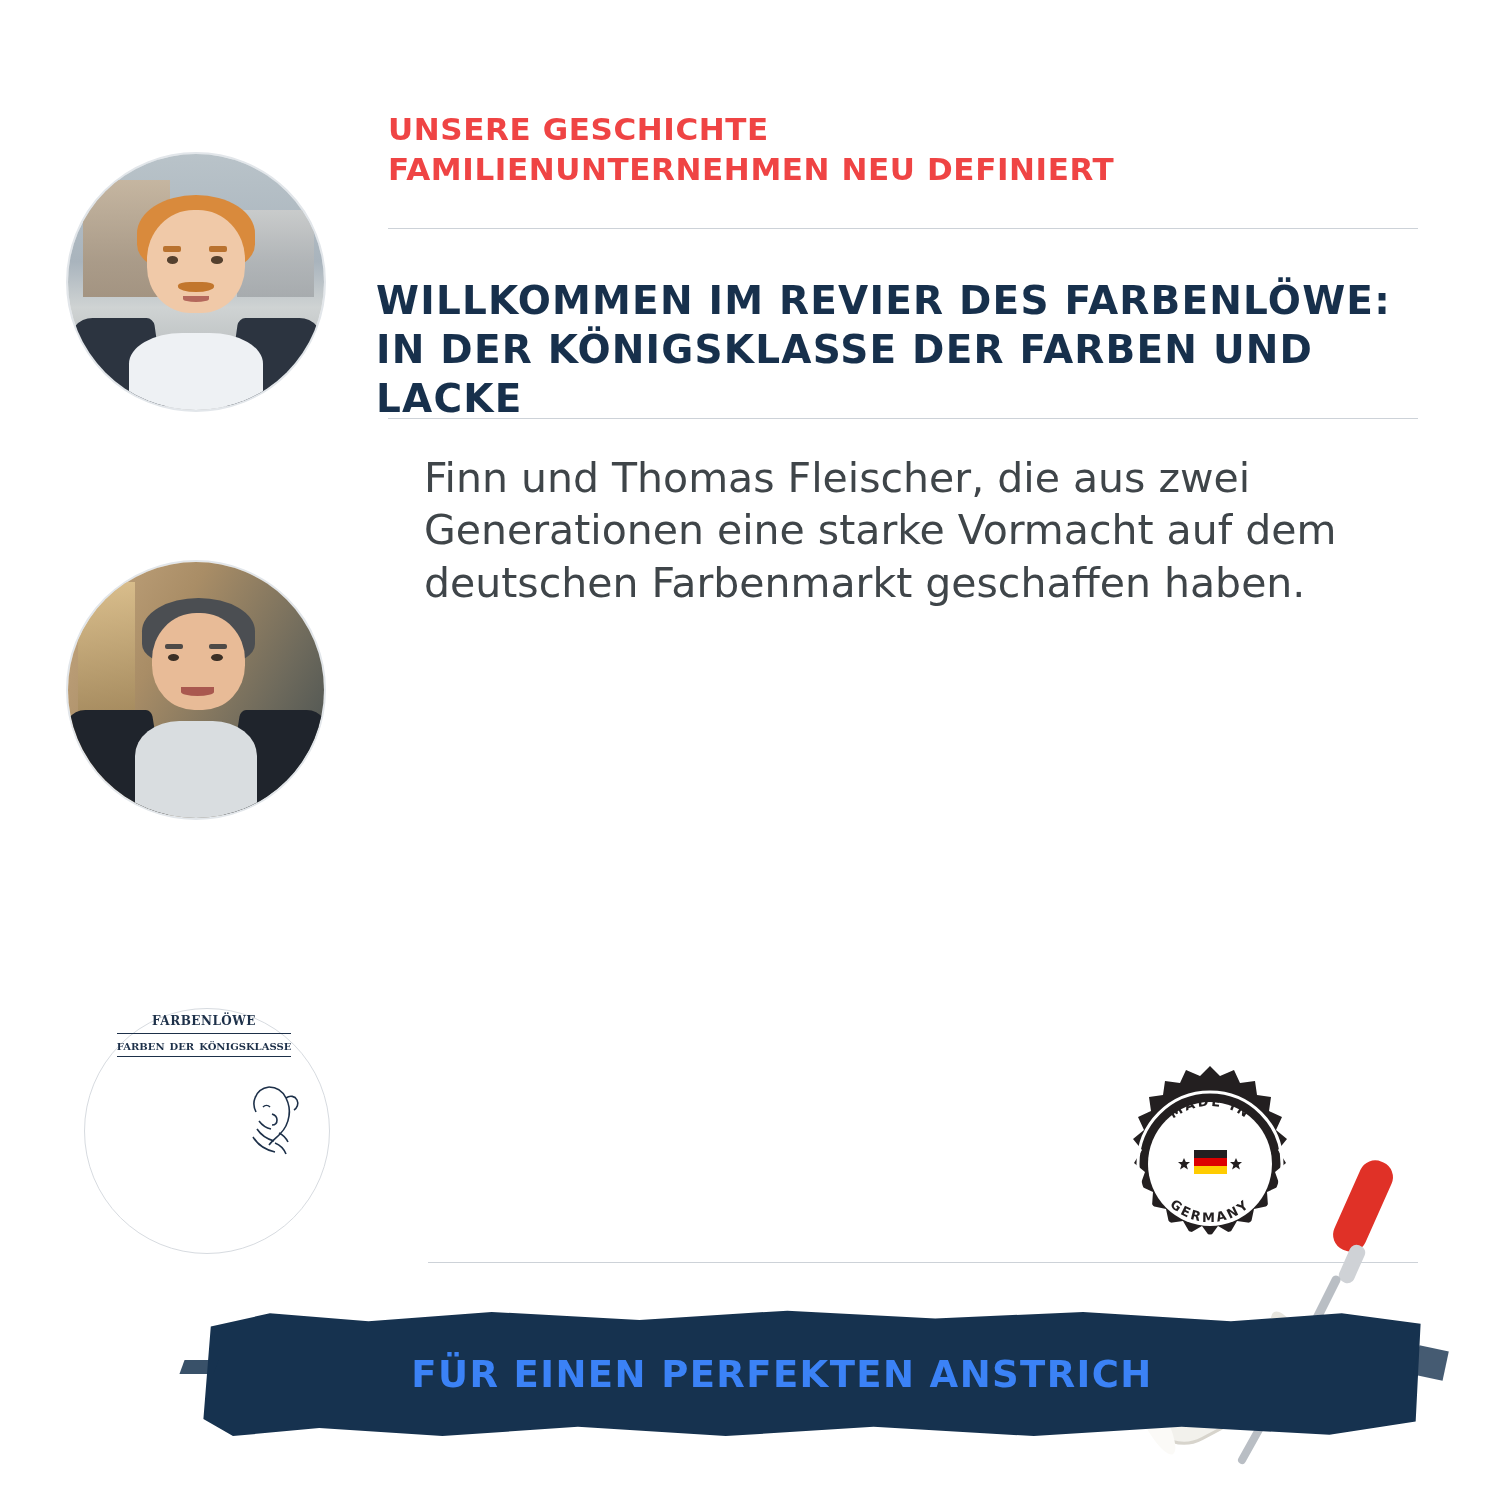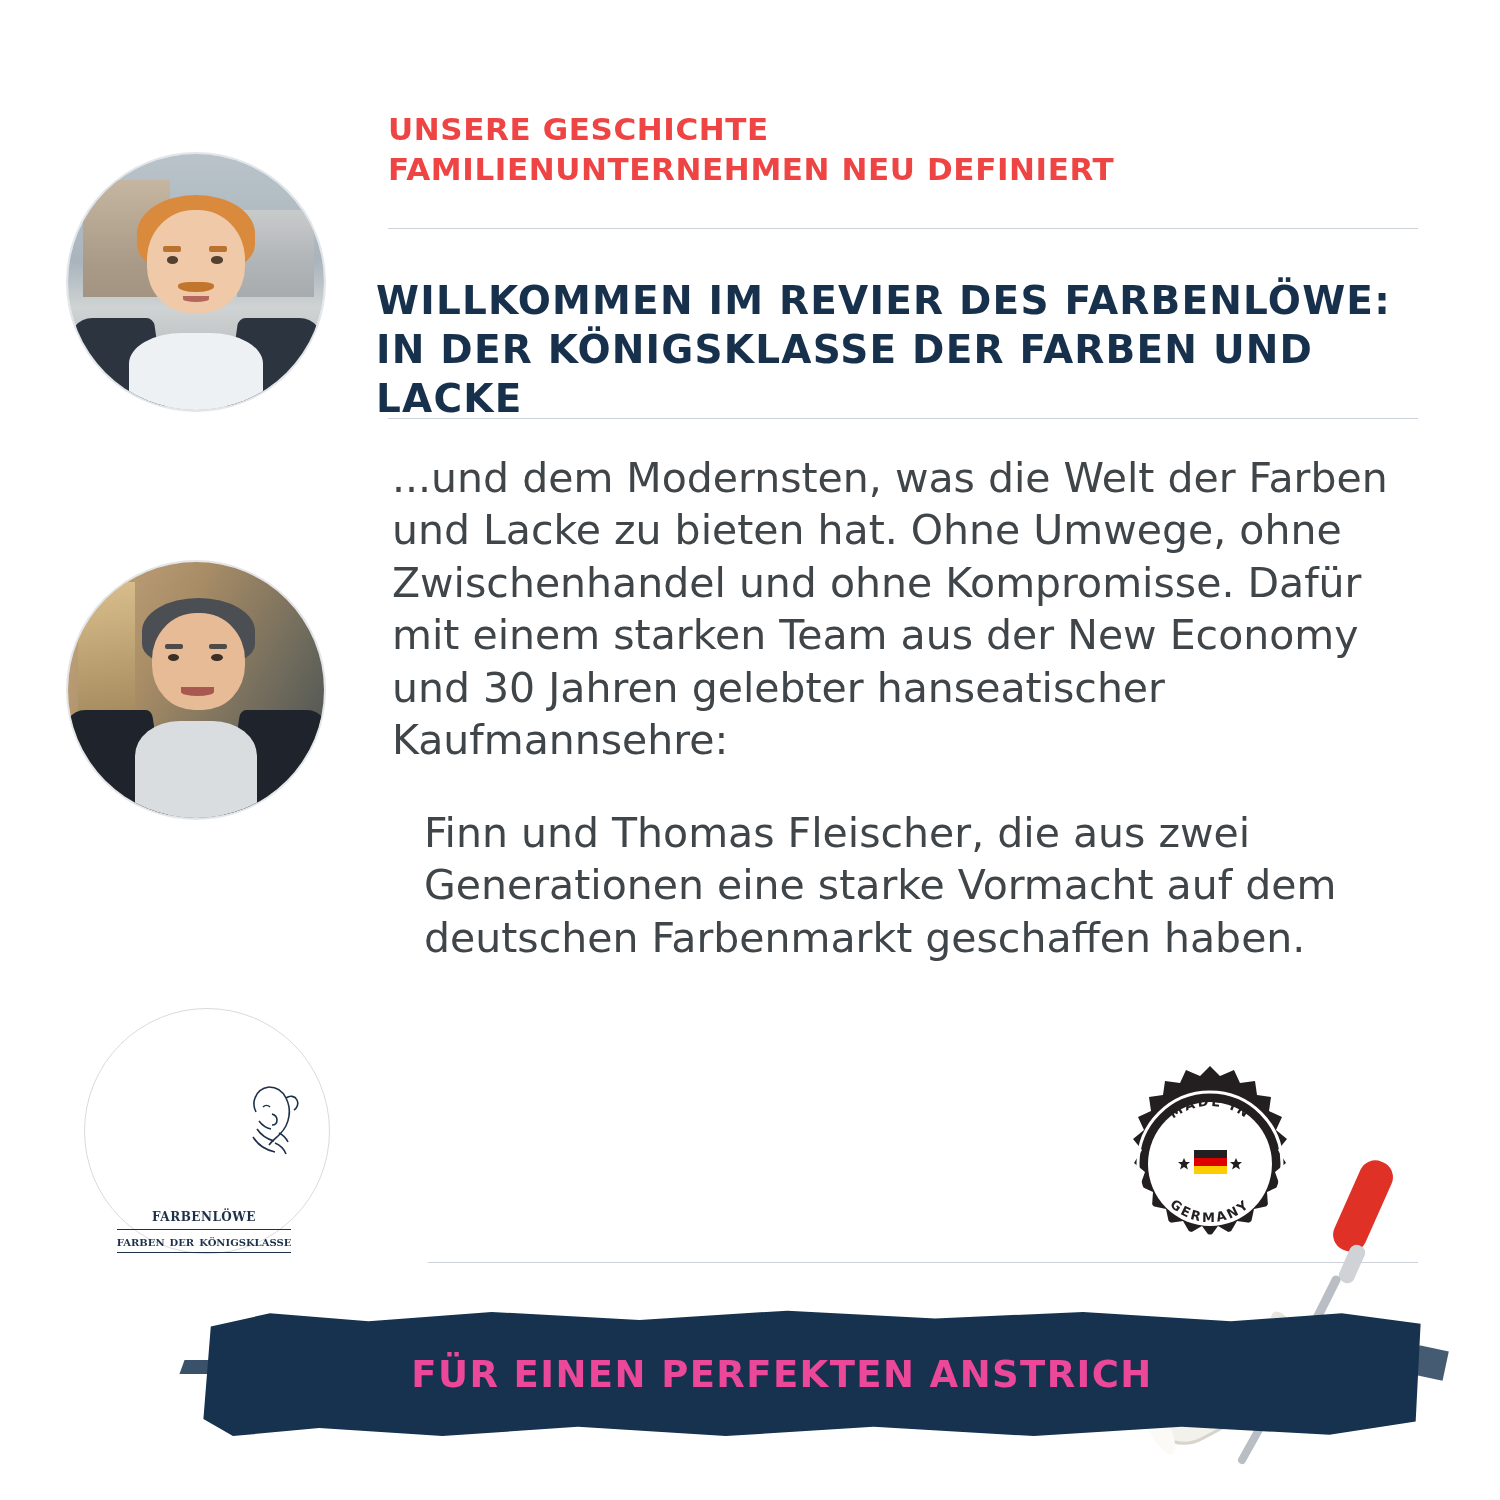--- a/index.html
+++ b/index.html
@@ -239,21 +239,21 @@
     display: flex;
     flex-direction: column;
     align-items: center;
     justify-content: center;
   }
   .logo-inner {
     position: relative;
     width: 100%;
     height: 100%;
     display: flex;
-    align-items: flex-end;
+    align-items: flex-start;
     justify-content: center;
   }
   .logo-text {
     text-align: center;
     font-family: "DejaVu Serif", serif;
     color: #1d3049;
     margin-left: -6px;
   }
   .logo-name {
     font-size: 17px;
@@ -383,21 +383,21 @@
     background: #16324f;
     transform: rotate(12deg);
     opacity: .8;
   }
   #banner-text {
     position: absolute;
     inset: 0;
     display: flex;
     align-items: center;
     justify-content: center;
-    color: #ec4899;
+    color: #3b82f6;
     font-weight: 700;
     font-size: 37px;
     letter-spacing: 1.4px;
     padding-right: 60px;
     box-sizing: border-box;
   }
 </style>
 </head>
 <body>
 
@@ -467,21 +467,20 @@
     <div>FAMILIENUNTERNEHMEN NEU DEFINIERT</div>
   </div>
 
   <div class="rule" id="rule-top"></div>
 
   <h1 id="headline">WILLKOMMEN IM REVIER DES FARBENLÖWE: IN DER KÖNIGSKLASSE DER FARBEN UND LACKE</h1>
 
   <div class="rule" id="rule-mid"></div>
 
   <div id="body-copy">
-    <p>...und dem Modernsten, was die Welt der Farben und Lacke zu bieten hat. Ohne Umwege, ohne Zwischenhandel und ohne Kompromisse. Dafür mit einem starken Team aus der New Economy und 30 Jahren gelebter hanseatischer Kaufmannsehre:</p>
     <p>Finn und Thomas Fleischer, die aus zwei Generationen eine starke Vormacht auf dem deutschen Farbenmarkt geschaffen haben.</p>
   </div>
 
   <div class="rule" id="rule-bottom"></div>
 
   <div id="seal">
     <svg width="200" height="200" viewBox="0 0 200 200">
       <defs>
         <path id="arcTop" d="M100,100 m-58,0 a58,58 0 0,1 116,0" fill="none"></path>
         <path id="arcBottom" d="M100,100 m-58,0 a58,58 0 0,0 116,0" fill="none"></path>

